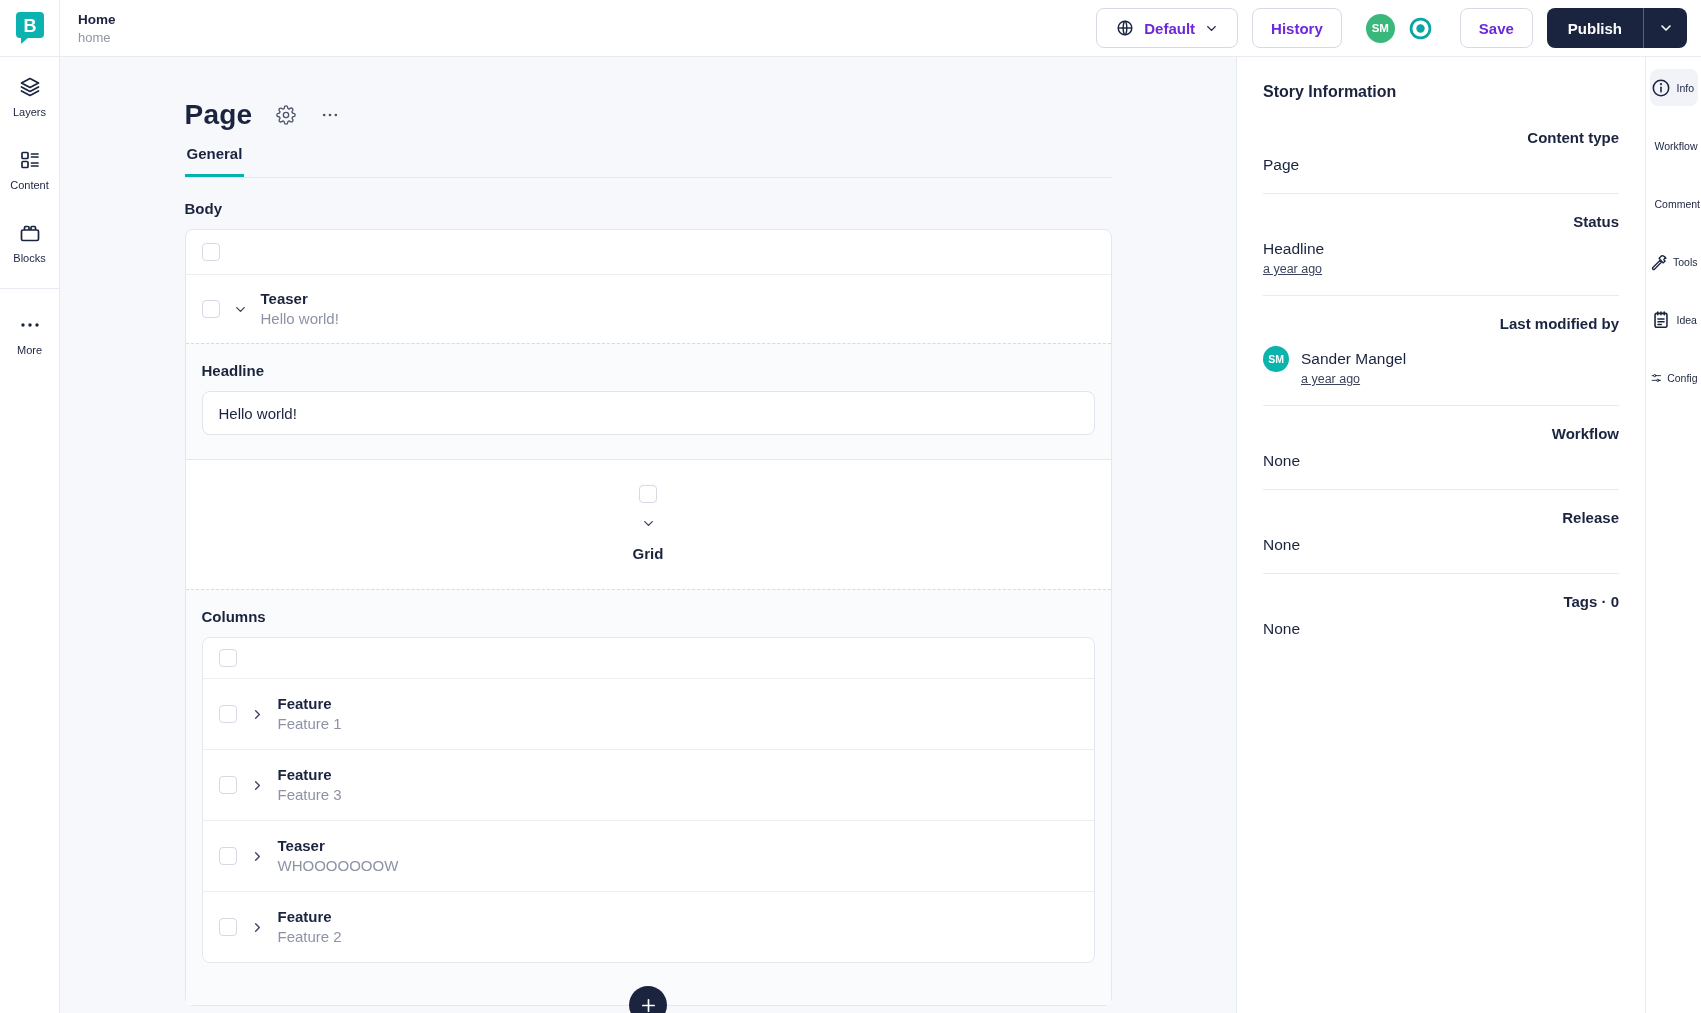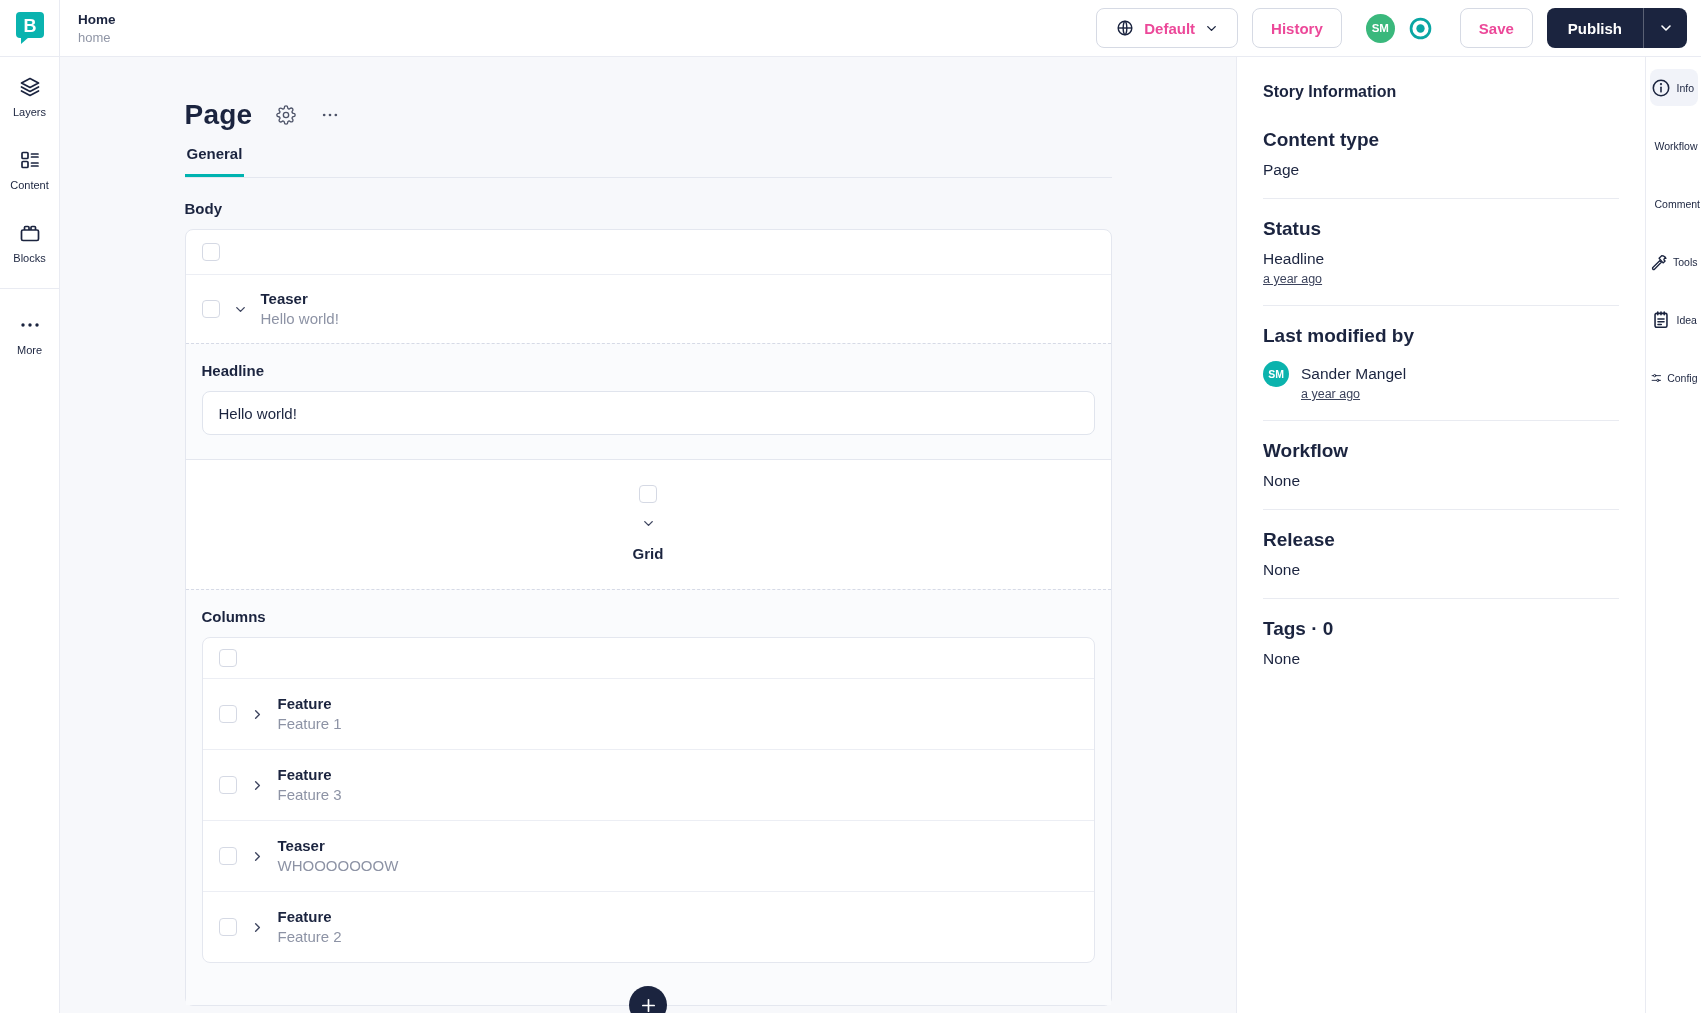--- a/index.html
+++ b/index.html
@@ -12,21 +12,21 @@
 
   
   .topbar { height:57px; display:flex; align-items:stretch; background:#fff; border-bottom:1px solid #e9ebf2; }
   .logo-cell { width:60px; display:flex; align-items:center; justify-content:center; border-right:1px solid #e9ebf2; flex:none; cursor:pointer; }
   .crumb { display:flex; flex-direction:column; justify-content:center; padding-left:18px; }
   .crumb-title { font-size:13.5px; font-weight:700; }
   .crumb-sub { font-size:13px; color:#9096a6; margin-top:3px; }
   .topbar-right { margin-left:auto; display:flex; align-items:center; padding-right:14px; }
   .btn {
     height:40px; border:1px solid #d6dae4; border-radius:8px; background:#fff;
-    color:#ec4899; font-family:inherit; font-size:15px; font-weight:600;
+    color:#6d28d9; font-family:inherit; font-size:15px; font-weight:600;
     padding:0 18px; display:inline-flex; align-items:center; gap:9px; cursor:pointer;justify-content:flex-end;
   }
   .btn + .btn { margin-left:14px; }
   .avatar { border-radius:50%; color:#fff; font-weight:700; display:flex; align-items:center; justify-content:center; flex:none; cursor:pointer; }
   .avatar-header { width:29px; height:29px; font-size:11.5px; background:#3ab87c; margin:0 12px 0 24px; }
   .preview-toggle { margin-right:26px; cursor:pointer; }
   .publish-group { display:flex; align-items:stretch; height:40px; background:#1b243f; border-radius:8px; overflow:hidden; margin-left:14px; }
   .publish-main { background:transparent; border:none; color:#fff; font-family:inherit; font-size:15px; font-weight:600; padding:12px 21px; cursor:pointer; }
   .publish-caret { width:44px; border:none; border-left:1px solid rgba(255,255,255,.28); background:transparent; display:flex; align-items:center; justify-content:center; cursor:pointer; }
 
@@ -63,21 +63,21 @@
   .text-input { width:100%; background:#fff; border:1px solid #e0e4ed; border-radius:8px; padding:11px 16px; font-family:inherit; font-size:15px; color:#1b243f; height:44px; }
   .solid-top { border-top:1px solid #e4e7ef; }
   .expand.columns { padding-bottom:42px; }
   .nested-card .check-row { padding:11px 16px; }
   .item-row { display:flex; align-items:center; gap:13px; padding:15px 16px; border-top:1px solid #eceef4; cursor:pointer; }
   .plus-btn { position:absolute; left:50%; bottom:-19px; transform:translateX(-50%); width:38px; height:38px; border-radius:50%; background:#1b243f; border:none; display:flex; align-items:center; justify-content:center; cursor:pointer; z-index:2; }
 
   
   .story-panel { width:409px; flex:none; background:#fff; border-left:1px solid #e9ebf2; padding:26px 26px 0; overflow:hidden; }
   .sp-title { font-size:16px; font-weight:700; margin-bottom:28px; }
-  .sp-label { font-size:19px; font-weight:700; margin-bottom:10px; }
+  .sp-label { font-size:15px; font-weight:700; margin-bottom:10px;text-align:right; }
   .sp-value { font-size:15.5px; }
   .sp-divider { border-top:1px solid #e9ebf1; margin:19px 0; }
   .sp-link { font-size:12.5px; color:#3c435c; text-decoration:underline; margin-top:4px; display:inline-block; cursor:pointer; }
   .sp-person { display:flex; align-items:flex-start; gap:12px; margin-top:14px; }
   .avatar-story { width:26px; height:26px; font-size:10.5px; background:#0bb3ad; }
   .sp-person-name { font-size:15.5px; padding-top:4px; }
 
   
   .right-rail { width:56px; flex:none; background:#fff; border-left:1px solid #e9ebf2; display:flex; flex-direction:column; align-items:center; padding-top:12px; gap:21px; }
   .rr-item { width:48px; display:flex; align-items:center; gap:5px; font-size:10.5px; color:#1b243f; padding:8px 0 7px; border-radius:8px; cursor:pointer; }

